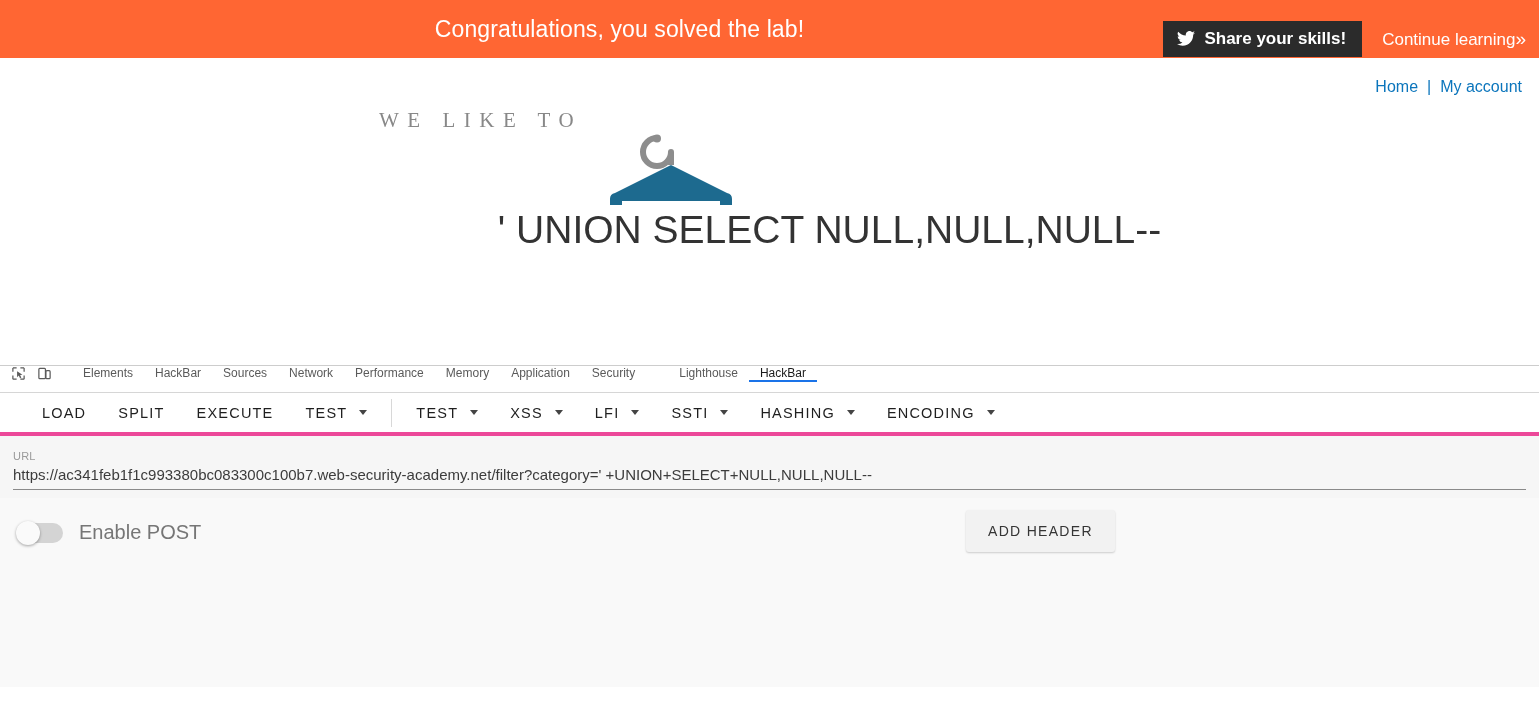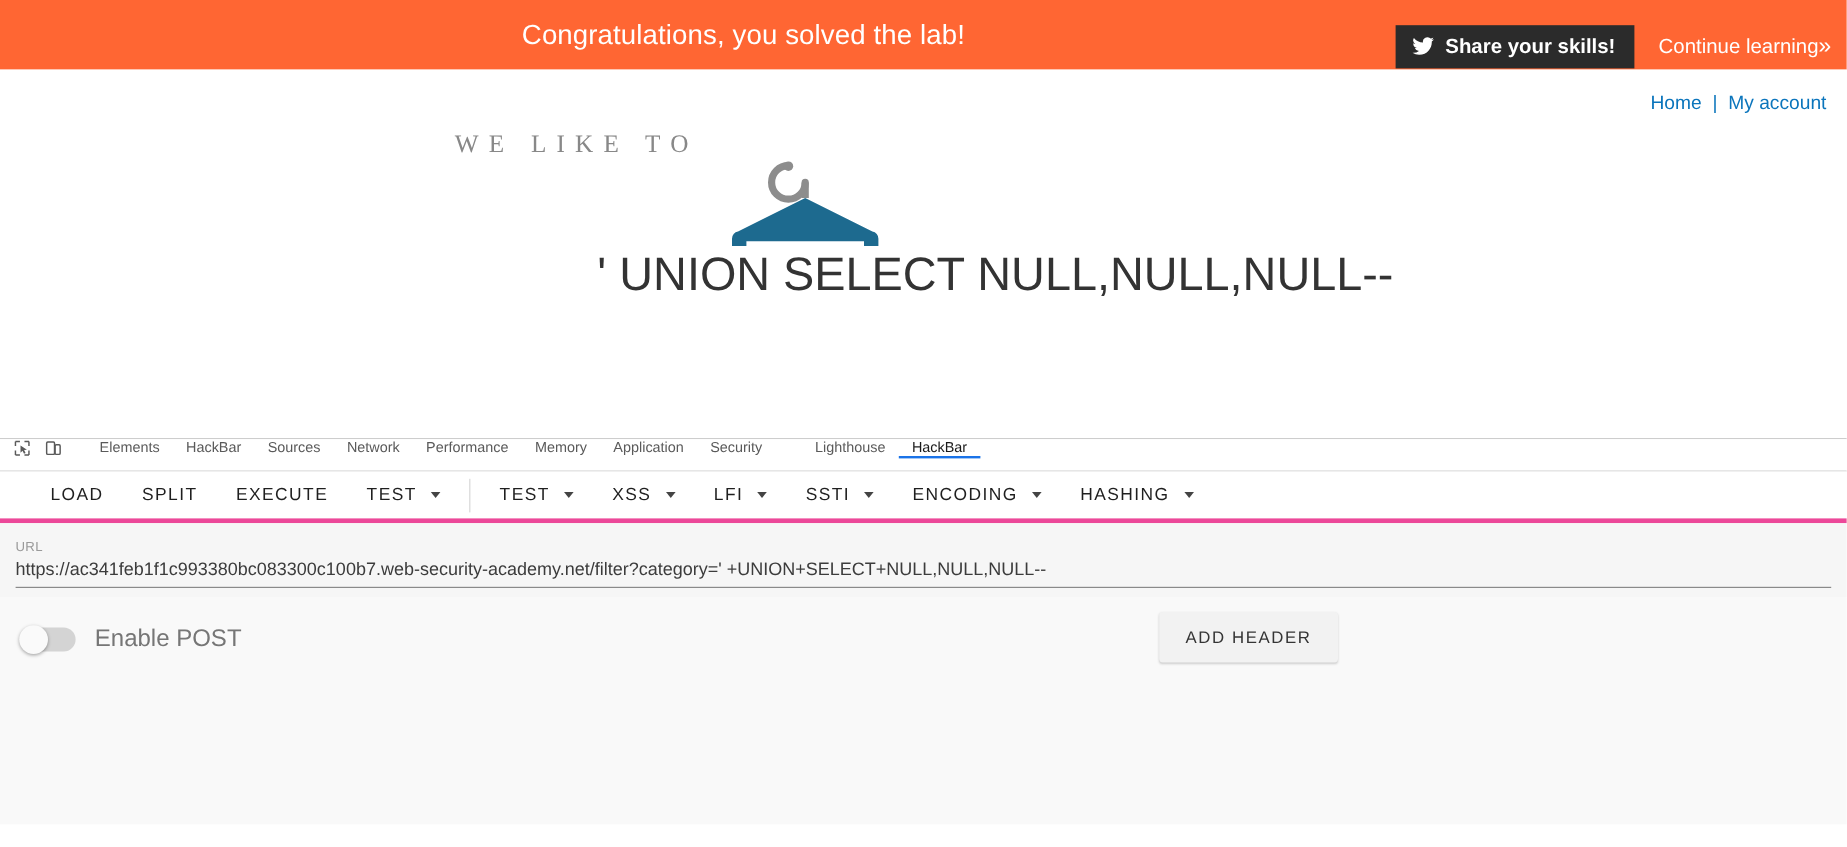--- a/index.html
+++ b/index.html
@@ -319,25 +319,25 @@
     </button>
     <button class="hb-btn">
       <span>LFI</span>
       <span class="caret"></span>
     </button>
     <button class="hb-btn">
       <span>SSTI</span>
       <span class="caret"></span>
     </button>
     <button class="hb-btn">
+      <span>HASHING</span>
+      <span class="caret"></span>
+    </button>
+    <button class="hb-btn">
       <span>ENCODING</span>
-      <span class="caret"></span>
-    </button>
-    <button class="hb-btn">
-      <span>HASHING</span>
       <span class="caret"></span>
     </button>
   </div>
 
   <div class="hb-urlrow">
     <div class="hb-url-label">URL</div>
     <input class="hb-url-input" type="text" value="https://ac341feb1f1c993380bc083300c100b7.web-security-academy.net/filter?category=' +UNION+SELECT+NULL,NULL,NULL--" style="">
   </div>
 
   <div class="hb-controls">

